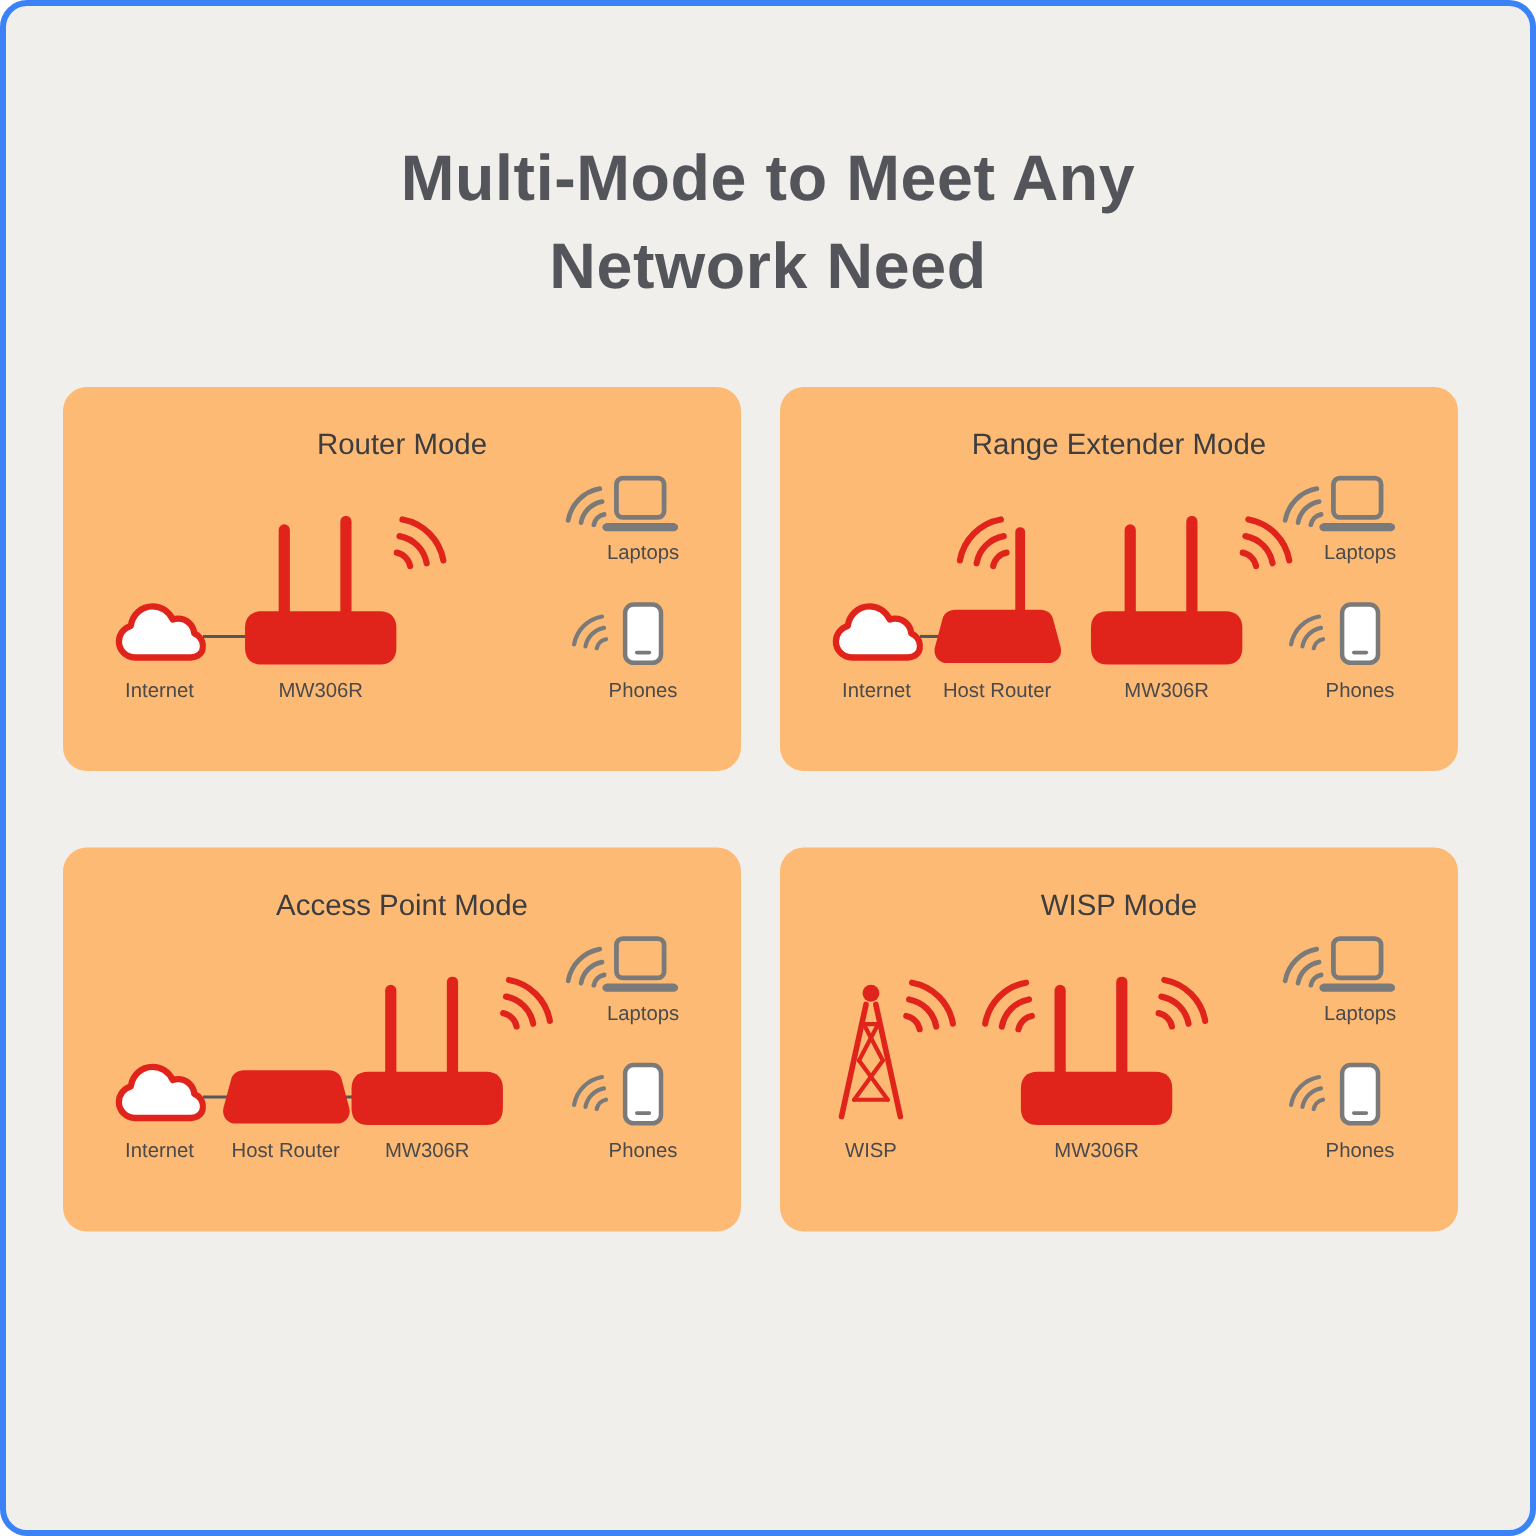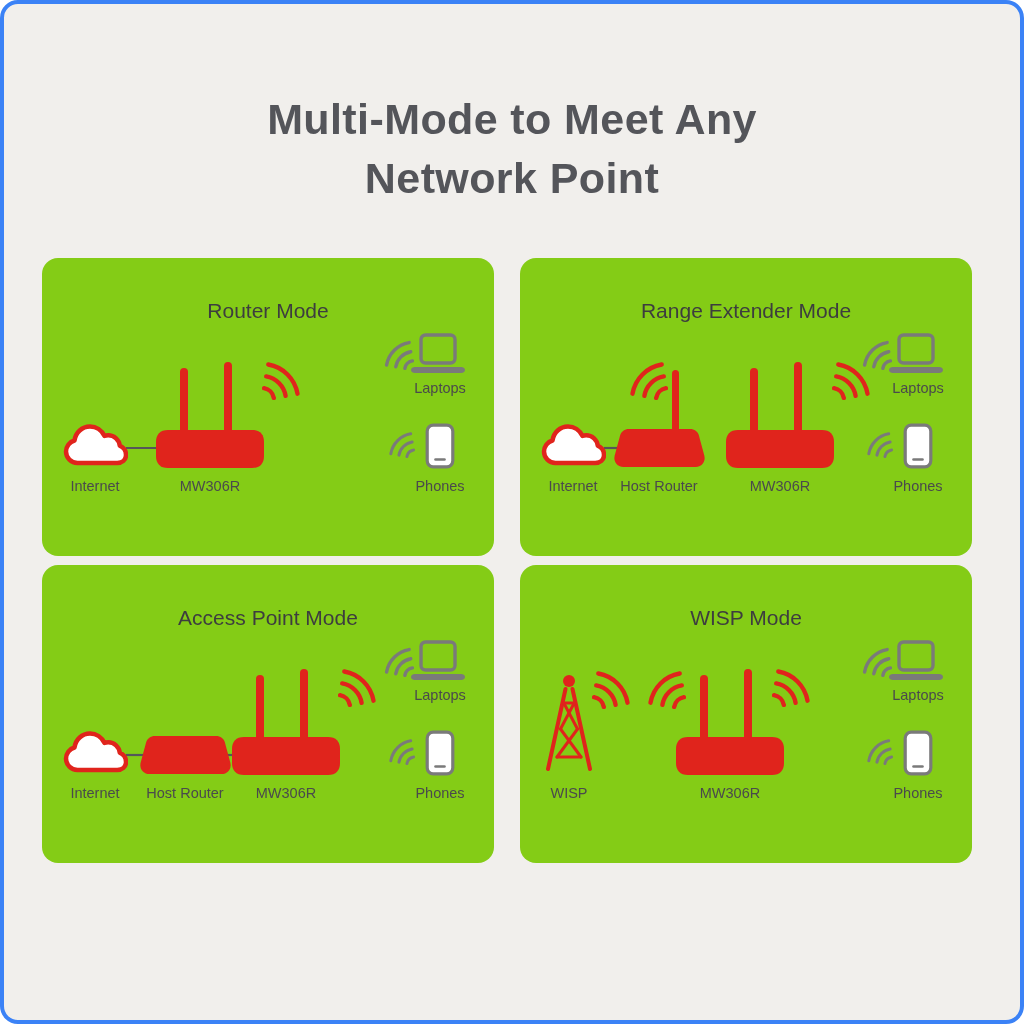--- a/index.html
+++ b/index.html
@@ -20,22 +20,22 @@
     line-height:59px;letter-spacing:.4px;
   }
   .cards{
     position:absolute;left:38px;top:254px;
     display:grid;
     grid-template-columns:452px 452px;
     grid-template-rows:274px 274px;
     column-gap:26px;row-gap:33px;
   }
   .card{
-    position:relative;width:452px;height:298px;
-    background:#84cc16;border-radius:16px;
+    position:relative;width:452px;height:256px;
+    background:#fdba74;border-radius:16px;
   }
   .card svg{position:absolute;inset:0;width:100%;height:100%;}
   text{font-family:"Liberation Sans", sans-serif;}
   .card-title{font-size:21px;fill:#3d3d3f;}
   .node-label{font-size:14.5px;fill:#4a4a4c;}
   .connector{stroke:#55565a;stroke-width:2.2;}
   .red{color:#e0241c;}
   .gray{color:#7a7a7a;}
   .red-fill{fill:#e0241c;}
 </style>
@@ -83,21 +83,21 @@
         <path d="M18,84 L42,84" stroke-width="3"></path>
       </g>
     </symbol>
   </defs>
 </svg>
 
 <div class="frame">
 
   <div class="main-title">
     <div>Multi-Mode to Meet Any</div>
-    <div>Network Point</div>
+    <div>Network Need</div>
   </div>
 
   <div class="cards">
 
     <div class="card">
       <svg viewBox="0 0 452 274">
         <text class="card-title" x="226" y="48" text-anchor="middle">Router Mode</text>
         <line class="connector" x1="84" y1="178" x2="130" y2="178"></line>
         <use href="#sym-cloud" x="20" y="150" width="66" height="48" class="red"></use>
         <use href="#sym-router" x="108" y="92" width="120" height="110" class="red"></use>

